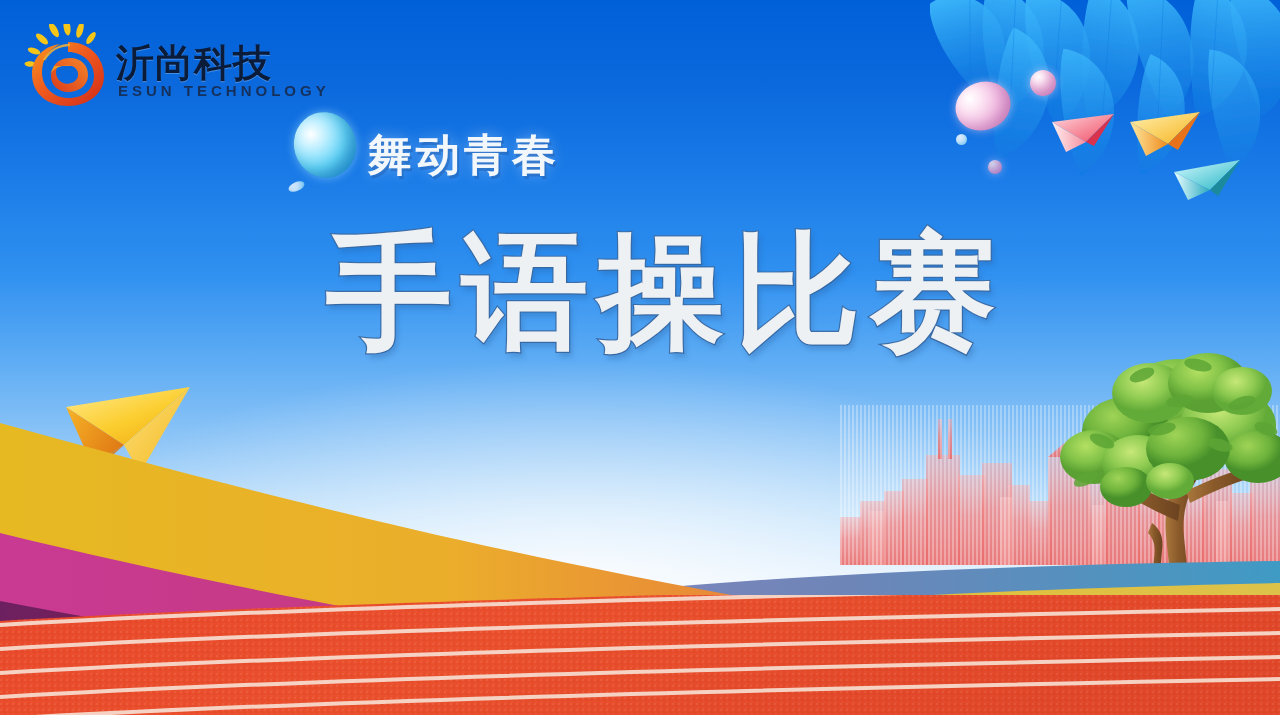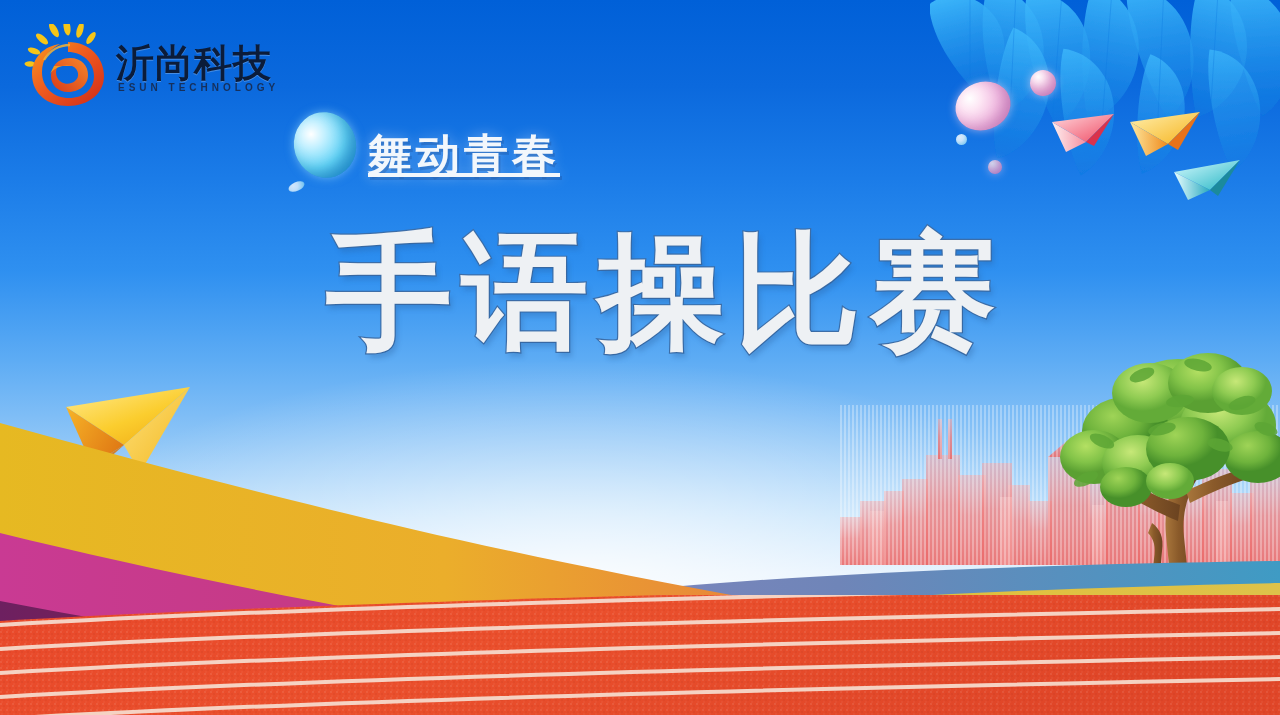--- a/index.html
+++ b/index.html
@@ -46,34 +46,33 @@
   .logo-cn {
     position:absolute; left:92px; top:14px;
     font-size:38px; font-weight:bold; letter-spacing:1px;
     color:#0b1c3a;
     font-family:"DejaVu Sans","Liberation Sans",sans-serif;
     text-shadow:0 1px 0 rgba(255,255,255,.25);
     white-space:nowrap;
   }
   .logo-en {
     position:absolute; left:94px; top:58px;
-    font-size:10px; font-weight:bold; letter-spacing:4.0px;
+    font-size:15px; font-weight:bold; letter-spacing:4.0px;
     color:#16305c;
     white-space:nowrap;
   }
 
   
   .subtitle {
     position:absolute; left:368px; top:126px;
     font-size:44px; font-weight:bold; letter-spacing:4px;
     color:#f2f7fc;
     font-family:"DejaVu Sans","Liberation Sans",sans-serif;
     text-shadow: 2px 3px 0 rgba(30,90,170,.45), 0 0 14px rgba(255,255,255,.35);
     white-space:nowrap;
-    text-decoration:underline;
   }
   .maintitle-wrap {
     position:absolute; left:326px; top:222px; width:660px; height:140px;
   }
   .maintitle {
     font-size:126px; line-height:140px; font-weight:bold; letter-spacing:10px;
     font-family:"DejaVu Sans","Liberation Sans",sans-serif;
     color:#eef1f4;
     -webkit-text-stroke:2.4px #3d6ea8;
     paint-order:stroke fill;

